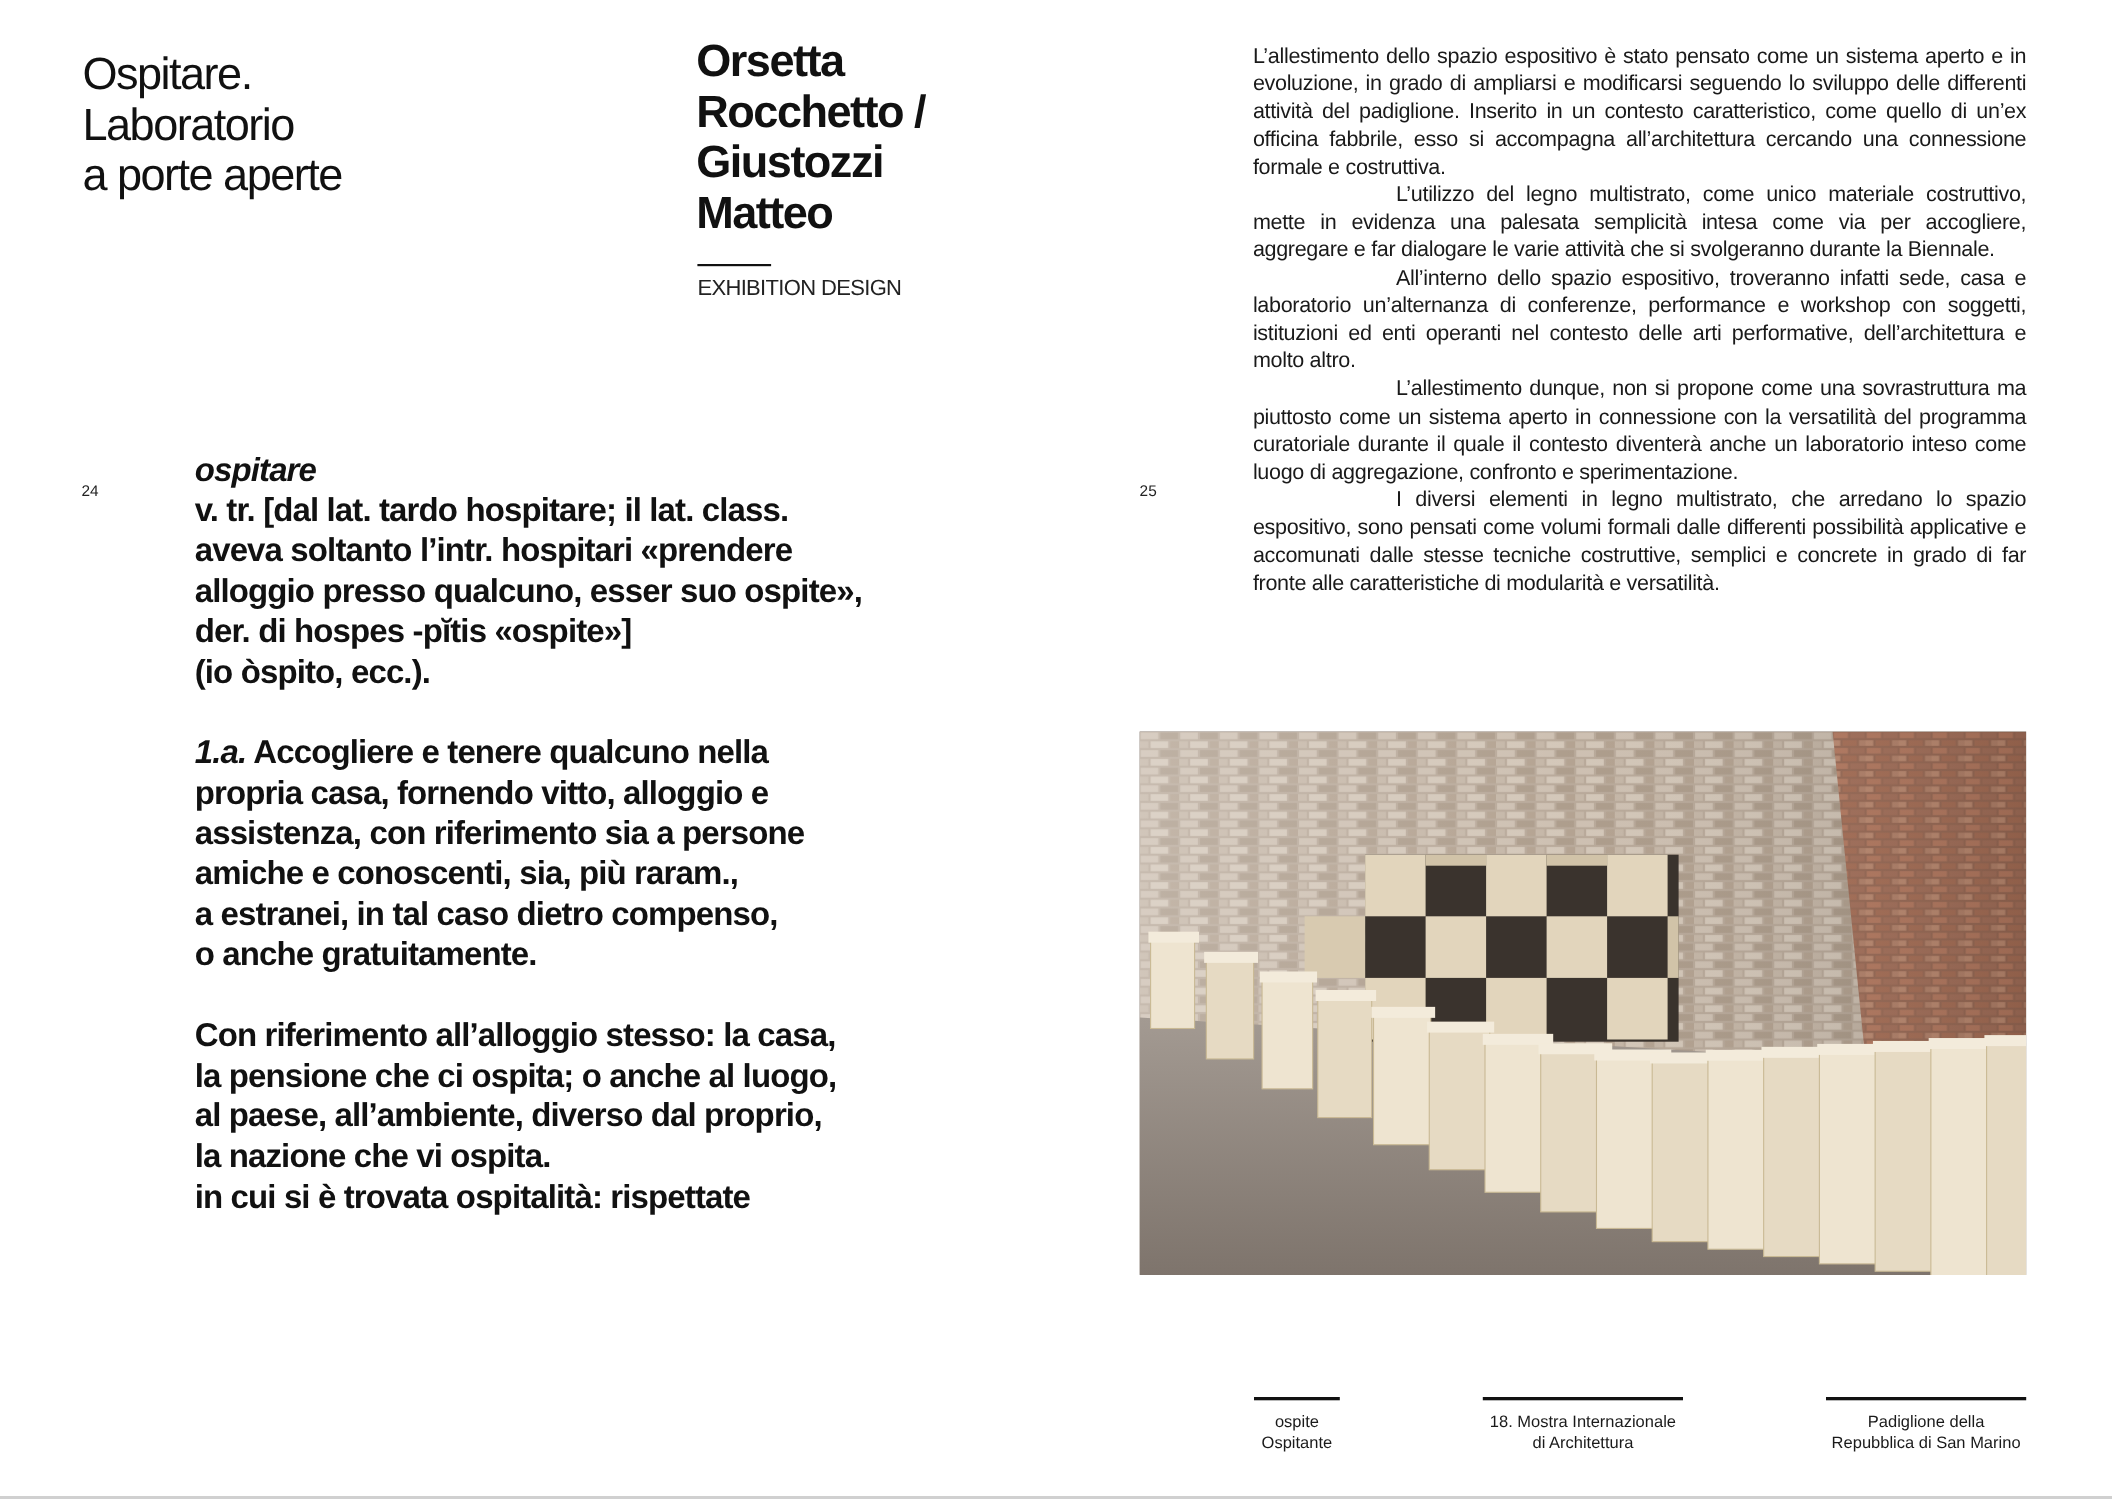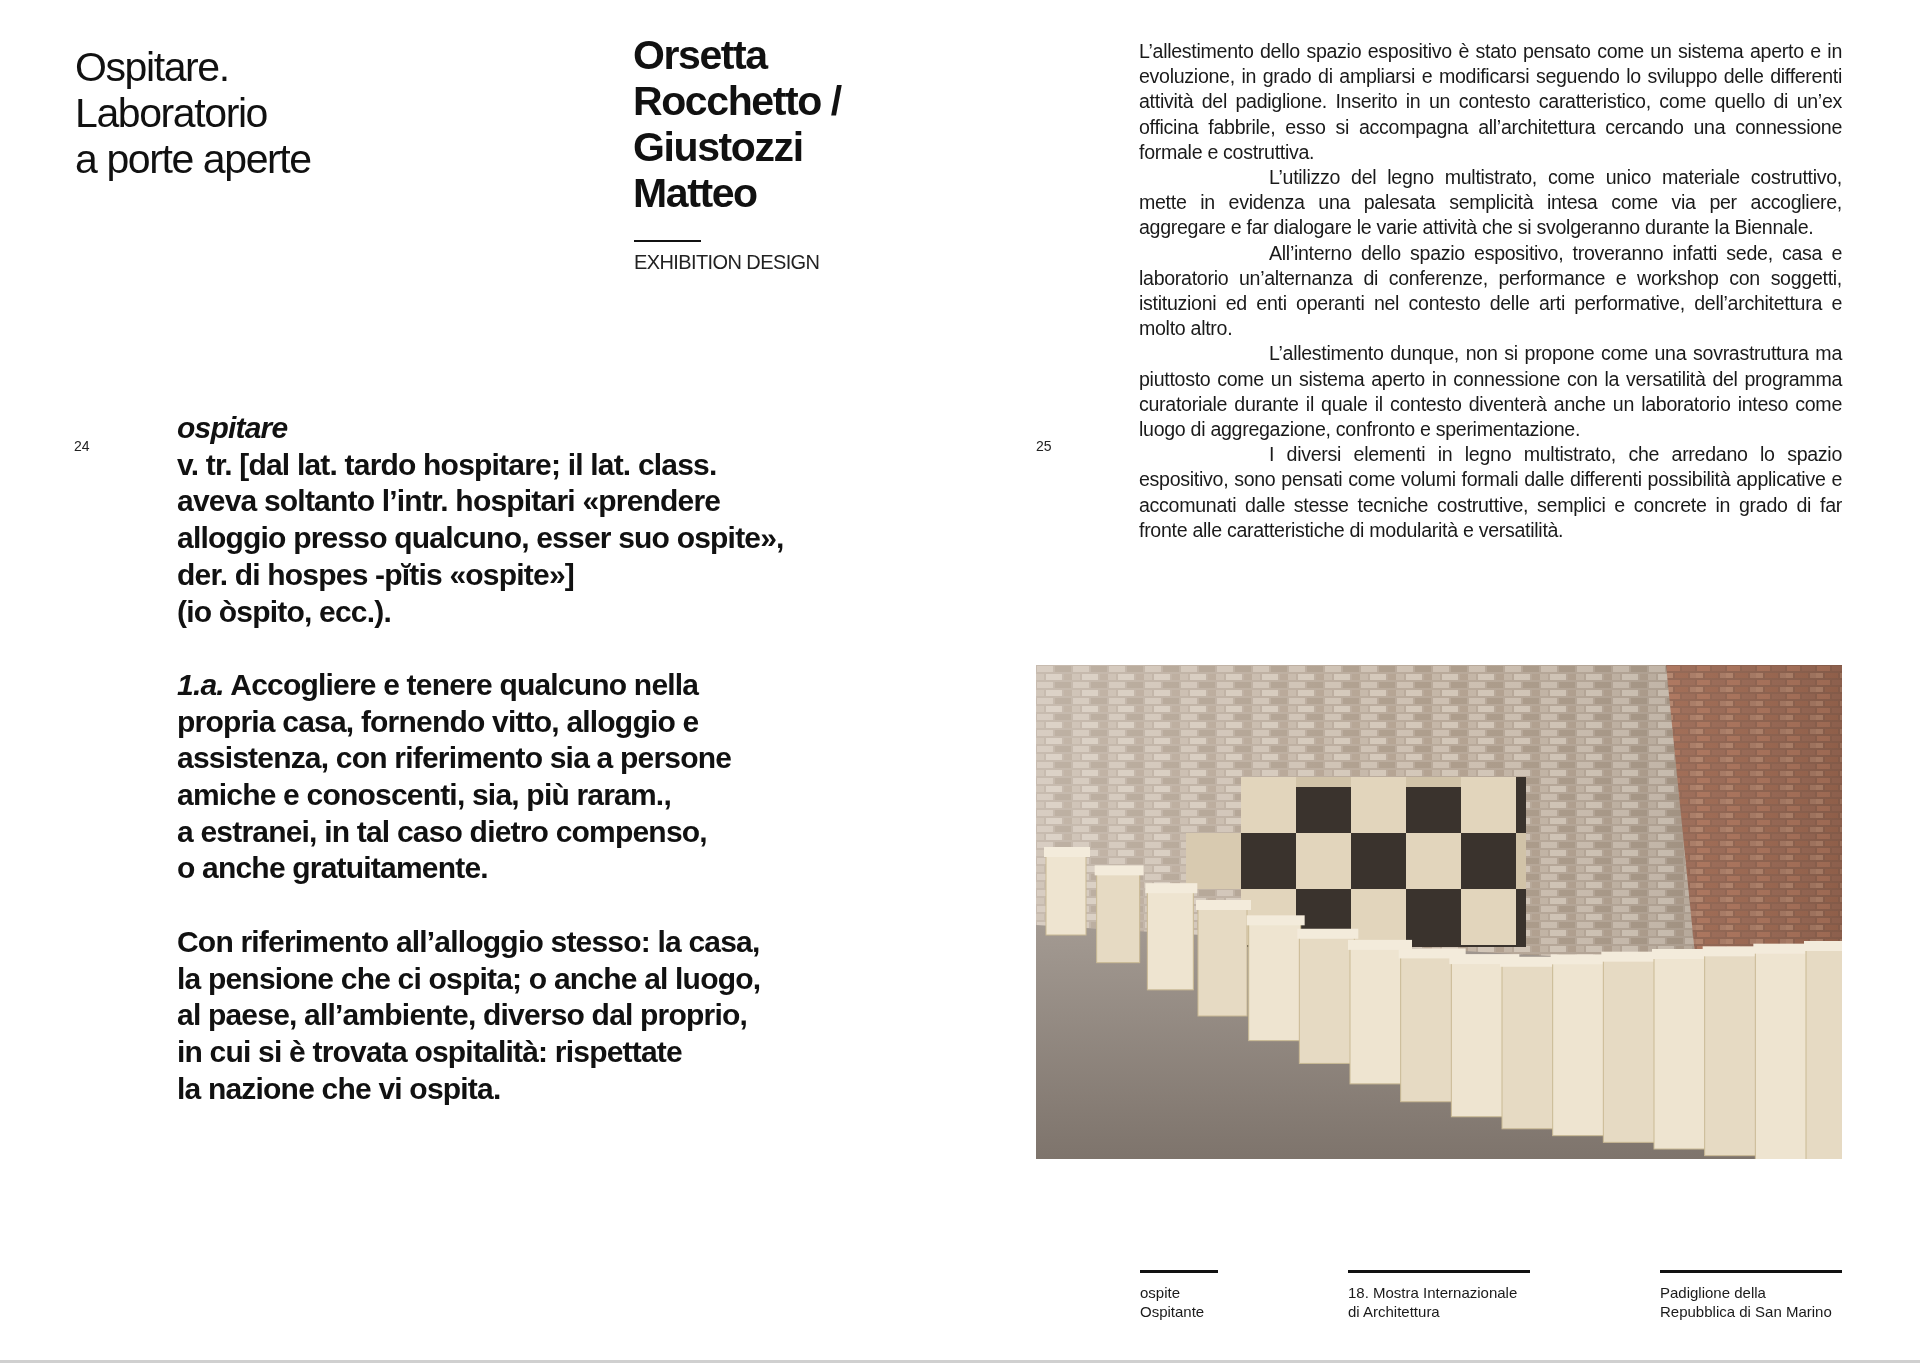--- a/index.html
+++ b/index.html
@@ -38,21 +38,21 @@
   }
   .body-text p { margin: 0; }
   .body-text p + p { text-indent: 130px; }
   .photo {
     left: 1036px; top: 665px; width: 806px; height: 494px; overflow: hidden;
     background: #8a7f76;
   }
   .photo svg { display: block; }
   .foot-col { top: 1270px; font-size: 15px; line-height: 19px; color: #1a1a1a; }
   .foot-col .rule { height: 3px; background: #111; margin-bottom: 10px; }
-  .foot-col span { display: block; white-space: nowrap; }
+  .foot-col span { display: block; white-space: nowrap; text-align: center; }
   .fc1 { left: 1140px; } .fc1 .rule { width: 78px; }
   .fc2 { left: 1348px; } .fc2 .rule { width: 182px; }
   .fc3 { left: 1660px; } .fc3 .rule { width: 182px; }
   .bottom-band { left: 0; top: 1360px; width: 1920px; height: 3px; background: #d0d0d0; }
 </style>
 </head>
 <body>
 
 <div class="abs title">
   <span>Ospitare.</span>
@@ -82,22 +82,22 @@
   <span class="line"><span class="sense">1.a.</span><span style="white-space:pre"> Accogliere e tenere qualcuno nella</span></span>
   <span class="line">propria casa, fornendo vitto, alloggio e</span>
   <span class="line">assistenza, con riferimento sia a persone</span>
   <span class="line">amiche e conoscenti, sia, più raram.,</span>
   <span class="line">a estranei, in tal caso dietro compenso,</span>
   <span class="line">o anche gratuitamente.</span>
   <span class="gap"></span>
   <span class="line">Con riferimento all’alloggio stesso: la casa,</span>
   <span class="line">la pensione che ci ospita; o anche al luogo,</span>
   <span class="line">al paese, all’ambiente, diverso dal proprio,</span>
+  <span class="line">la nazione che vi ospita.</span>
   <span class="line">in cui si è trovata ospitalità: rispettate</span>
-  <span class="line">la nazione che vi ospita.</span>
 </div>
 
 <div class="abs pagenum pn-right">25</div>
 
 <div class="abs body-text">
   <p>L’allestimento dello spazio espositivo è stato pensato come un sistema aperto e in evoluzione, in grado di ampliarsi e modificarsi seguendo lo sviluppo delle differenti attività del padiglione. Inserito in un contesto caratteristico, come quello di un’ex officina fabbrile, esso si accompagna all’architettura cercando una connessione formale e costruttiva.</p>
   <p>L’utilizzo del legno multistrato, come unico materiale costruttivo, mette in evidenza una palesata semplicità intesa come via per accogliere, aggregare e far dialogare le varie attività che si svolgeranno durante la Biennale.</p>
   <p>All’interno dello spazio espositivo, troveranno infatti sede, casa e laboratorio un’alternanza di conferenze, performance e workshop con soggetti, istituzioni ed enti operanti nel contesto delle arti performative, dell’architettura e molto altro.</p>
   <p>L’allestimento dunque, non si propone come una sovrastruttura ma piuttosto come un sistema aperto in connessione con la versatilità del programma curatoriale durante il quale il contesto diventerà anche un laboratorio inteso come luogo di aggregazione, confronto e sperimentazione.</p>
   <p>I diversi elementi in legno multistrato, che arredano lo spazio espositivo, sono pensati come volumi formali dalle differenti possibilità applicative e accomunati dalle stesse tecniche costruttive, semplici e concrete in grado di far fronte alle caratteristiche di modularità e versatilità.</p>

